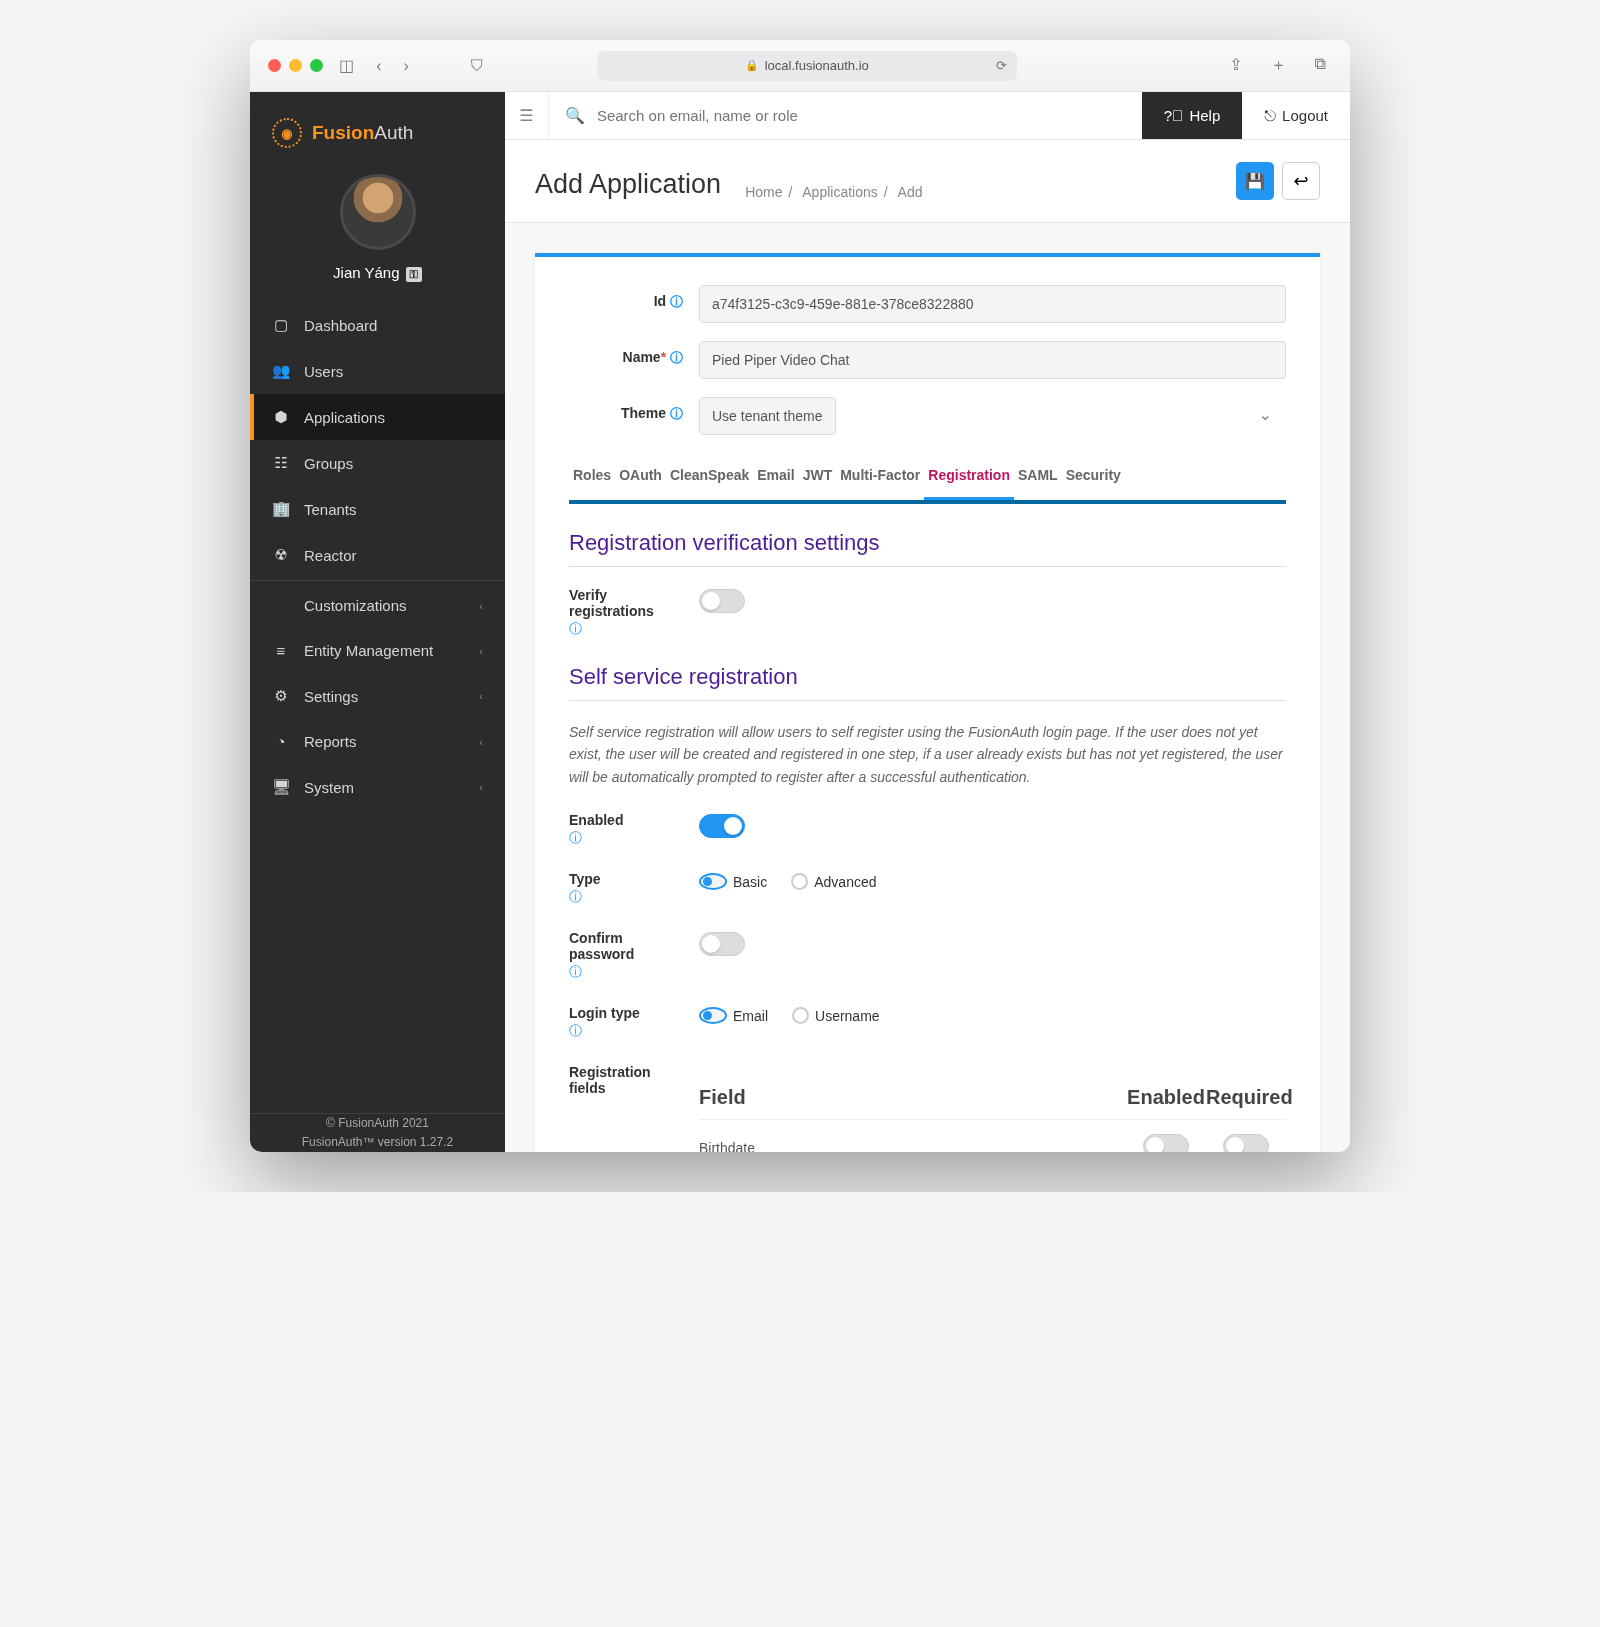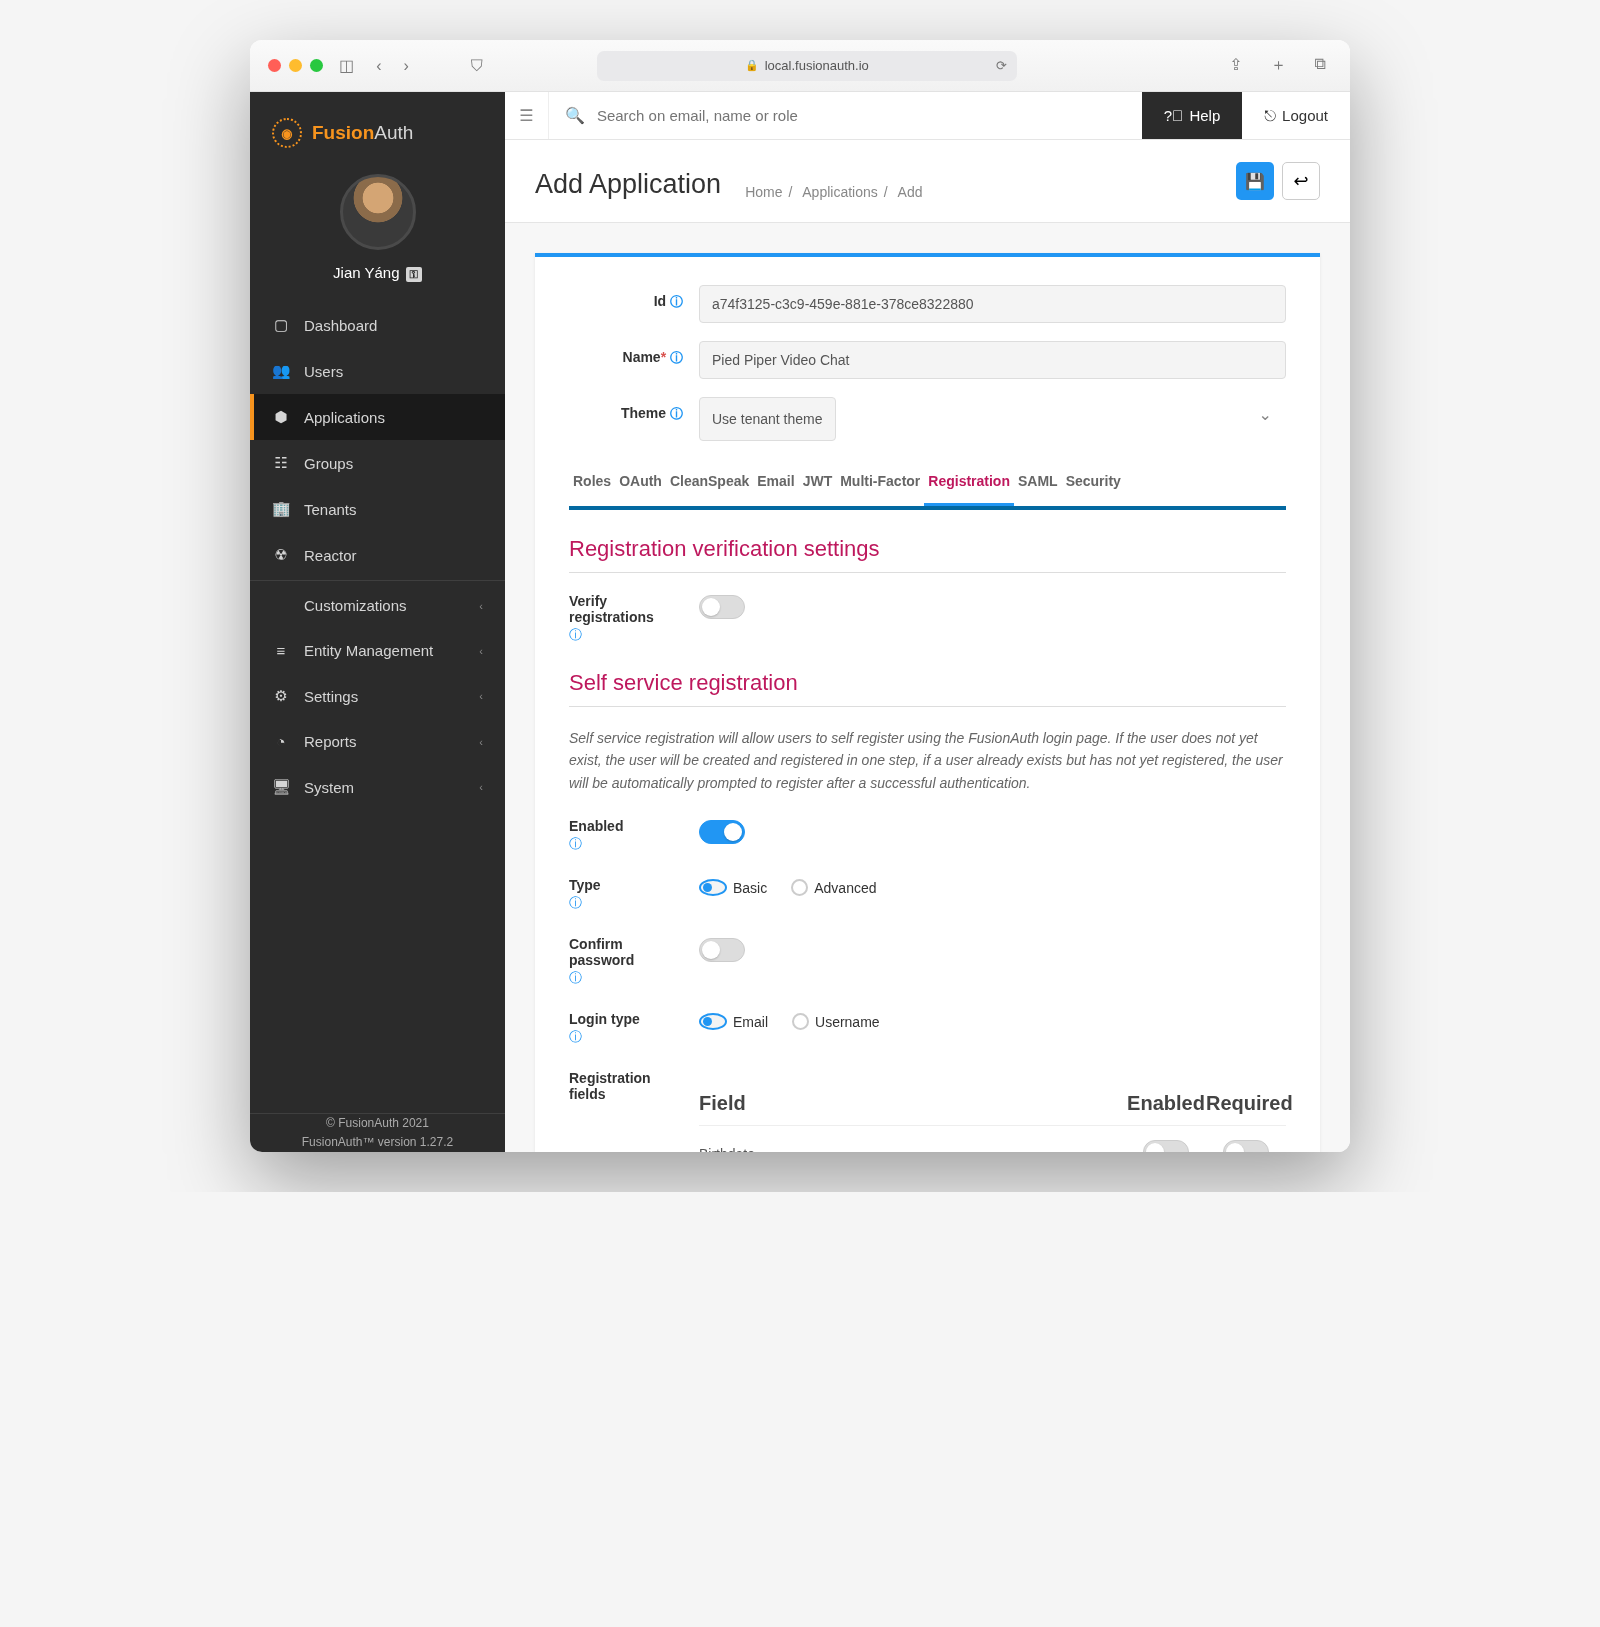--- a/index.html
+++ b/index.html
@@ -45,27 +45,27 @@
 .btn-save{width:38px;height:38px;background:#2196f3;color:#fff;border:none;border-radius:5px;font-size:16px;cursor:pointer}
 .btn-back{width:38px;height:38px;background:#fff;border:1px solid #ccc;border-radius:5px;font-size:18px;cursor:pointer}
 .content{flex:1;overflow-y:auto;padding:30px}
 .card{background:#fff;border-top:4px solid #2196f3;box-shadow:0 1px 3px rgba(0,0,0,0.08)}
 .card-body{padding:28px 34px}
 .fg{display:flex;margin-bottom:18px;align-items:flex-start}
 .fg label{width:130px;text-align:right;padding-right:16px;font-weight:600;font-size:14px;color:#333;padding-top:8px}
 .fg .req{color:#d9534f}
 .info-i{color:#2196f3;font-size:13px;cursor:help}
 .inp{flex:1;height:38px;border:1px solid #ddd;border-radius:4px;padding:0 12px;font-size:14px;background:#f4f4f4;color:#555}
-.sel{flex:1;height:44px;border:1px solid #ddd;border-radius:4px;padding:0 12px;font-size:14px;background:#f4f4f4;color:#555;appearance:none;position:relative}
+.sel{flex:1;height:38px;border:1px solid #ddd;border-radius:4px;padding:0 12px;font-size:14px;background:#f4f4f4;color:#555;appearance:none;position:relative}
 .sel-wrap{flex:1;position:relative}
 .sel-wrap::after{content:"⌄";position:absolute;right:14px;top:8px;color:#888;pointer-events:none}
 .tabs{display:flex;border-bottom:4px solid #0369a1;margin-top:10px;padding:0}
 .tab{padding:14px 4px;font-size:14px;font-weight:600;color:#666;cursor:pointer;border-bottom:3px solid transparent}
 .tab.active{color:#be185d;border-bottom-color:#2196f3}
-.section-h{font-size:22px;font-weight:400;color:#be185d;border-bottom:1px solid #ddd;padding-bottom:10px;margin:26px 0 20px}
+.section-h{font-size:22px;font-weight:400;color:#4c1d95;border-bottom:1px solid #ddd;padding-bottom:10px;margin:26px 0 20px}
 .toggle{width:46px;height:24px;background:#ddd;border-radius:12px;position:relative;cursor:pointer;display:inline-block;border:1px solid #ccc}
 .toggle::after{content:"";width:18px;height:18px;background:#fff;border-radius:50%;position:absolute;top:2px;left:2px;box-shadow:0 1px 2px rgba(0,0,0,0.2)}
 .toggle.on{background:#2196f3;border-color:#2196f3}
 .toggle.on::after{left:24px}
 .helper{font-style:italic;font-size:14px;color:#666;line-height:1.6;margin-bottom:24px}
 .radio-grp{display:flex;gap:24px;align-items:flex-start;padding-top:6px}
 .radio{display:flex;align-items:center;gap:6px;font-size:14px;color:#333;cursor:pointer}
 .rdot{width:17px;height:17px;border:2px solid #ccc;border-radius:50%;display:inline-block;position:relative}
 .rdot.sel{border-color:#2196f3}
 .rdot.sel::after{content:"";width:9px;height:9px;background:#2196f3;border-radius:50%;position:absolute;top:2px;left:2px}

